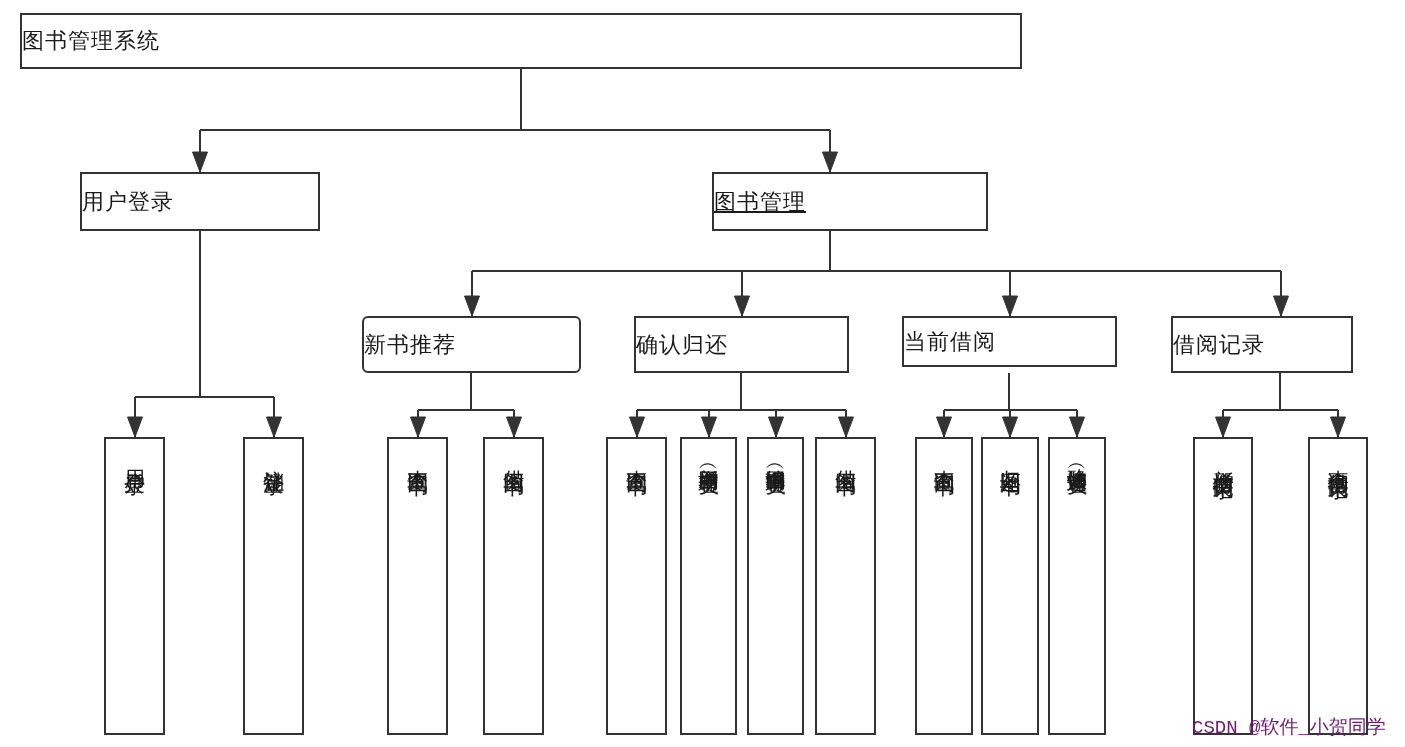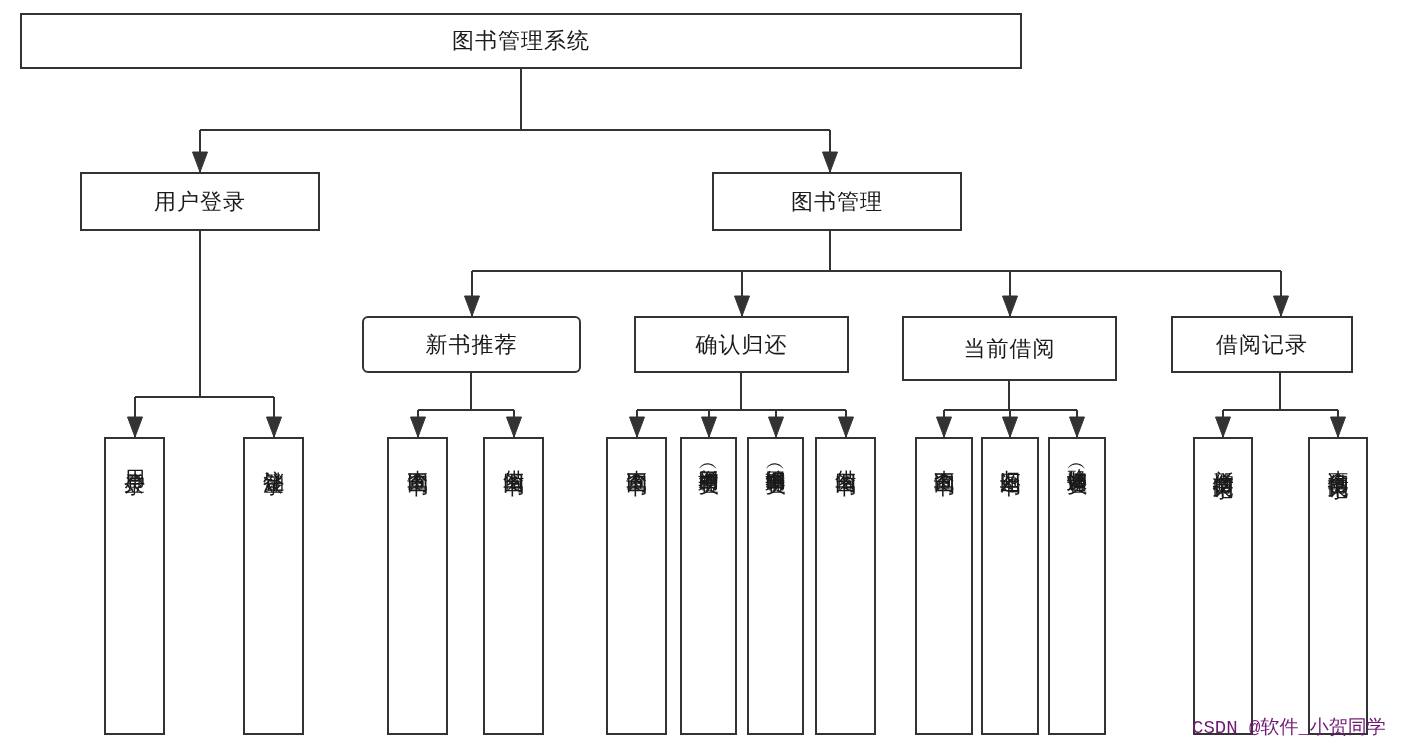--- a/index.html
+++ b/index.html
@@ -26,21 +26,20 @@
     height: 747px;
     pointer-events: none;
   }
   .node {
     position: absolute;
     box-sizing: border-box;
     background: #ffffff;
     border: 2px solid #333333;
     display: flex;
     align-items: center;
-    justify-content: center;
     color: #1a1a1a;
     z-index: 2;
   }
   .node-label {
     display: block;
     text-align: center;
     line-height: 1.18;
     color: #1a1a1a;
     white-space: nowrap;
   }
@@ -141,30 +140,30 @@
       <path d="M 1330.5 417 L 1338 437 L 1345.5 417 Z" fill="#333333" stroke="#333333" stroke-width="1" stroke-linejoin="miter"></path>
     </svg>
 
   <div id="nodes">
       <div class="node h root" style="left: 20px; top: 13px; width: 1002px; height: 56px;">
         <span class="node-label">图书管理系统</span>
       </div>
       <div class="node h" style="left: 80px; top: 172px; width: 240px; height: 59px;">
         <span class="node-label">用户登录</span>
       </div>
-      <div class="node h" style="left: 712px; top: 172px; width: 250px; height: 59px;">
+      <div class="node h" style="left: 712px; top: 172px; width: 276px; height: 59px; text-decoration: underline;">
         <span class="node-label">图书管理</span>
       </div>
       <div class="node h" style="left: 362px; top: 316px; width: 219px; height: 57px; border-radius: 6px;">
         <span class="node-label">新书推荐</span>
       </div>
       <div class="node h" style="left: 634px; top: 316px; width: 215px; height: 57px;">
         <span class="node-label">确认归还</span>
       </div>
-      <div class="node h" style="left: 902px; top: 316px; width: 215px; height: 65px;">
+      <div class="node h" style="left: 902px; top: 316px; width: 215px; height: 51px;">
         <span class="node-label">当前借阅</span>
       </div>
       <div class="node h" style="left: 1171px; top: 316px; width: 182px; height: 57px;">
         <span class="node-label">借阅记录</span>
       </div>
       <div class="node v" style="left: 104px; top: 437px; width: 61px; height: 298px;">
         <span class="node-label">用户登录</span>
       </div>
       <div class="node v" style="left: 243px; top: 437px; width: 61px; height: 298px;">
         <span class="node-label">注销登录</span>

